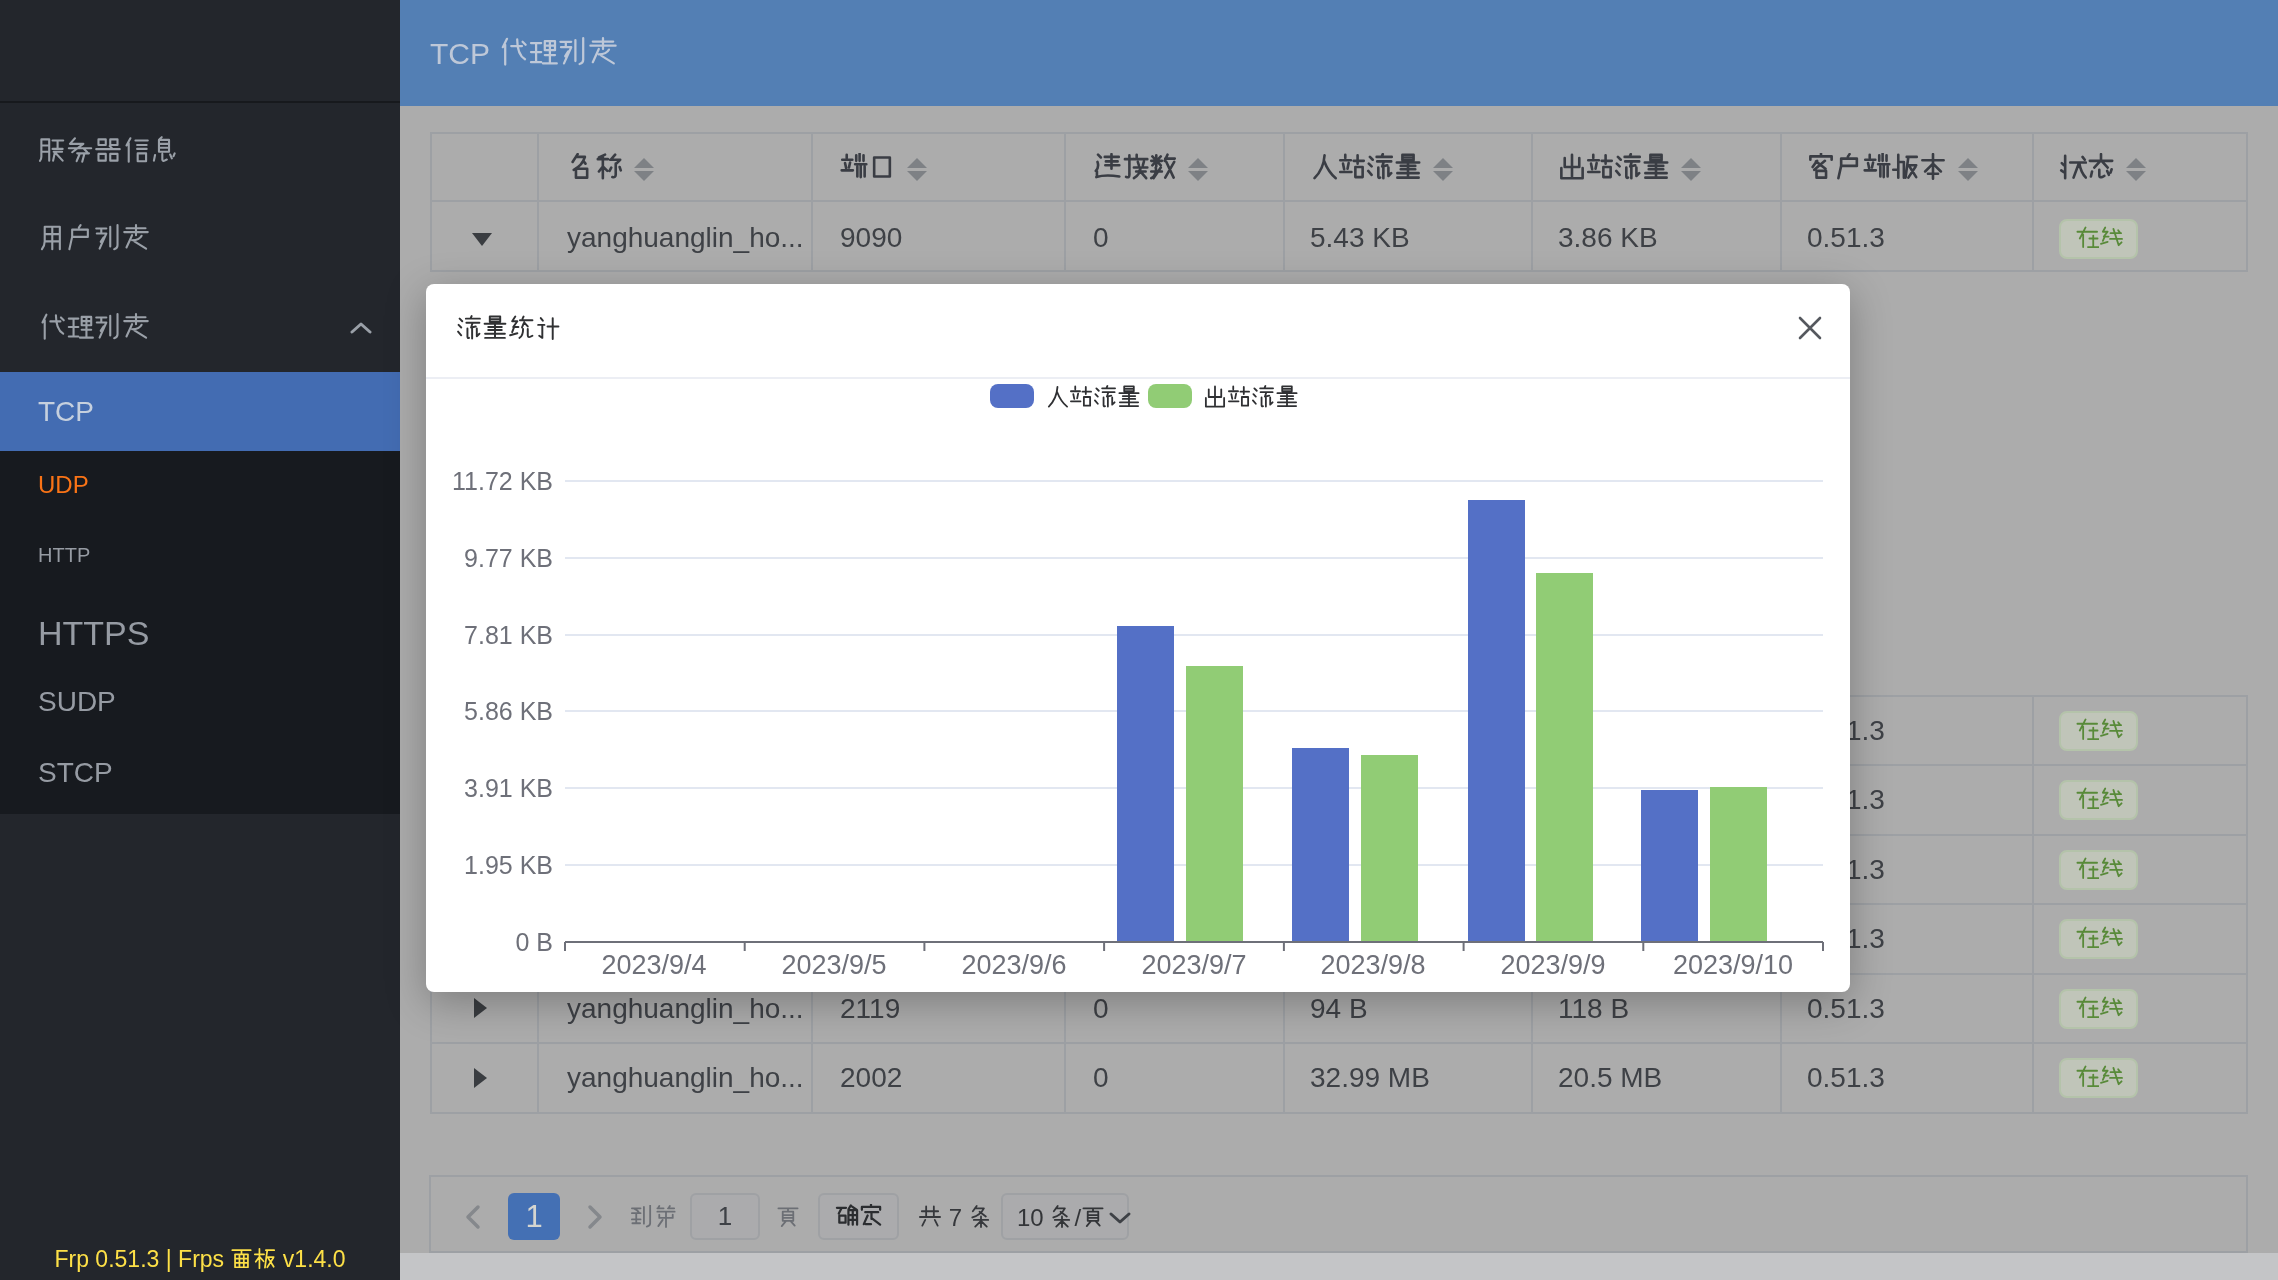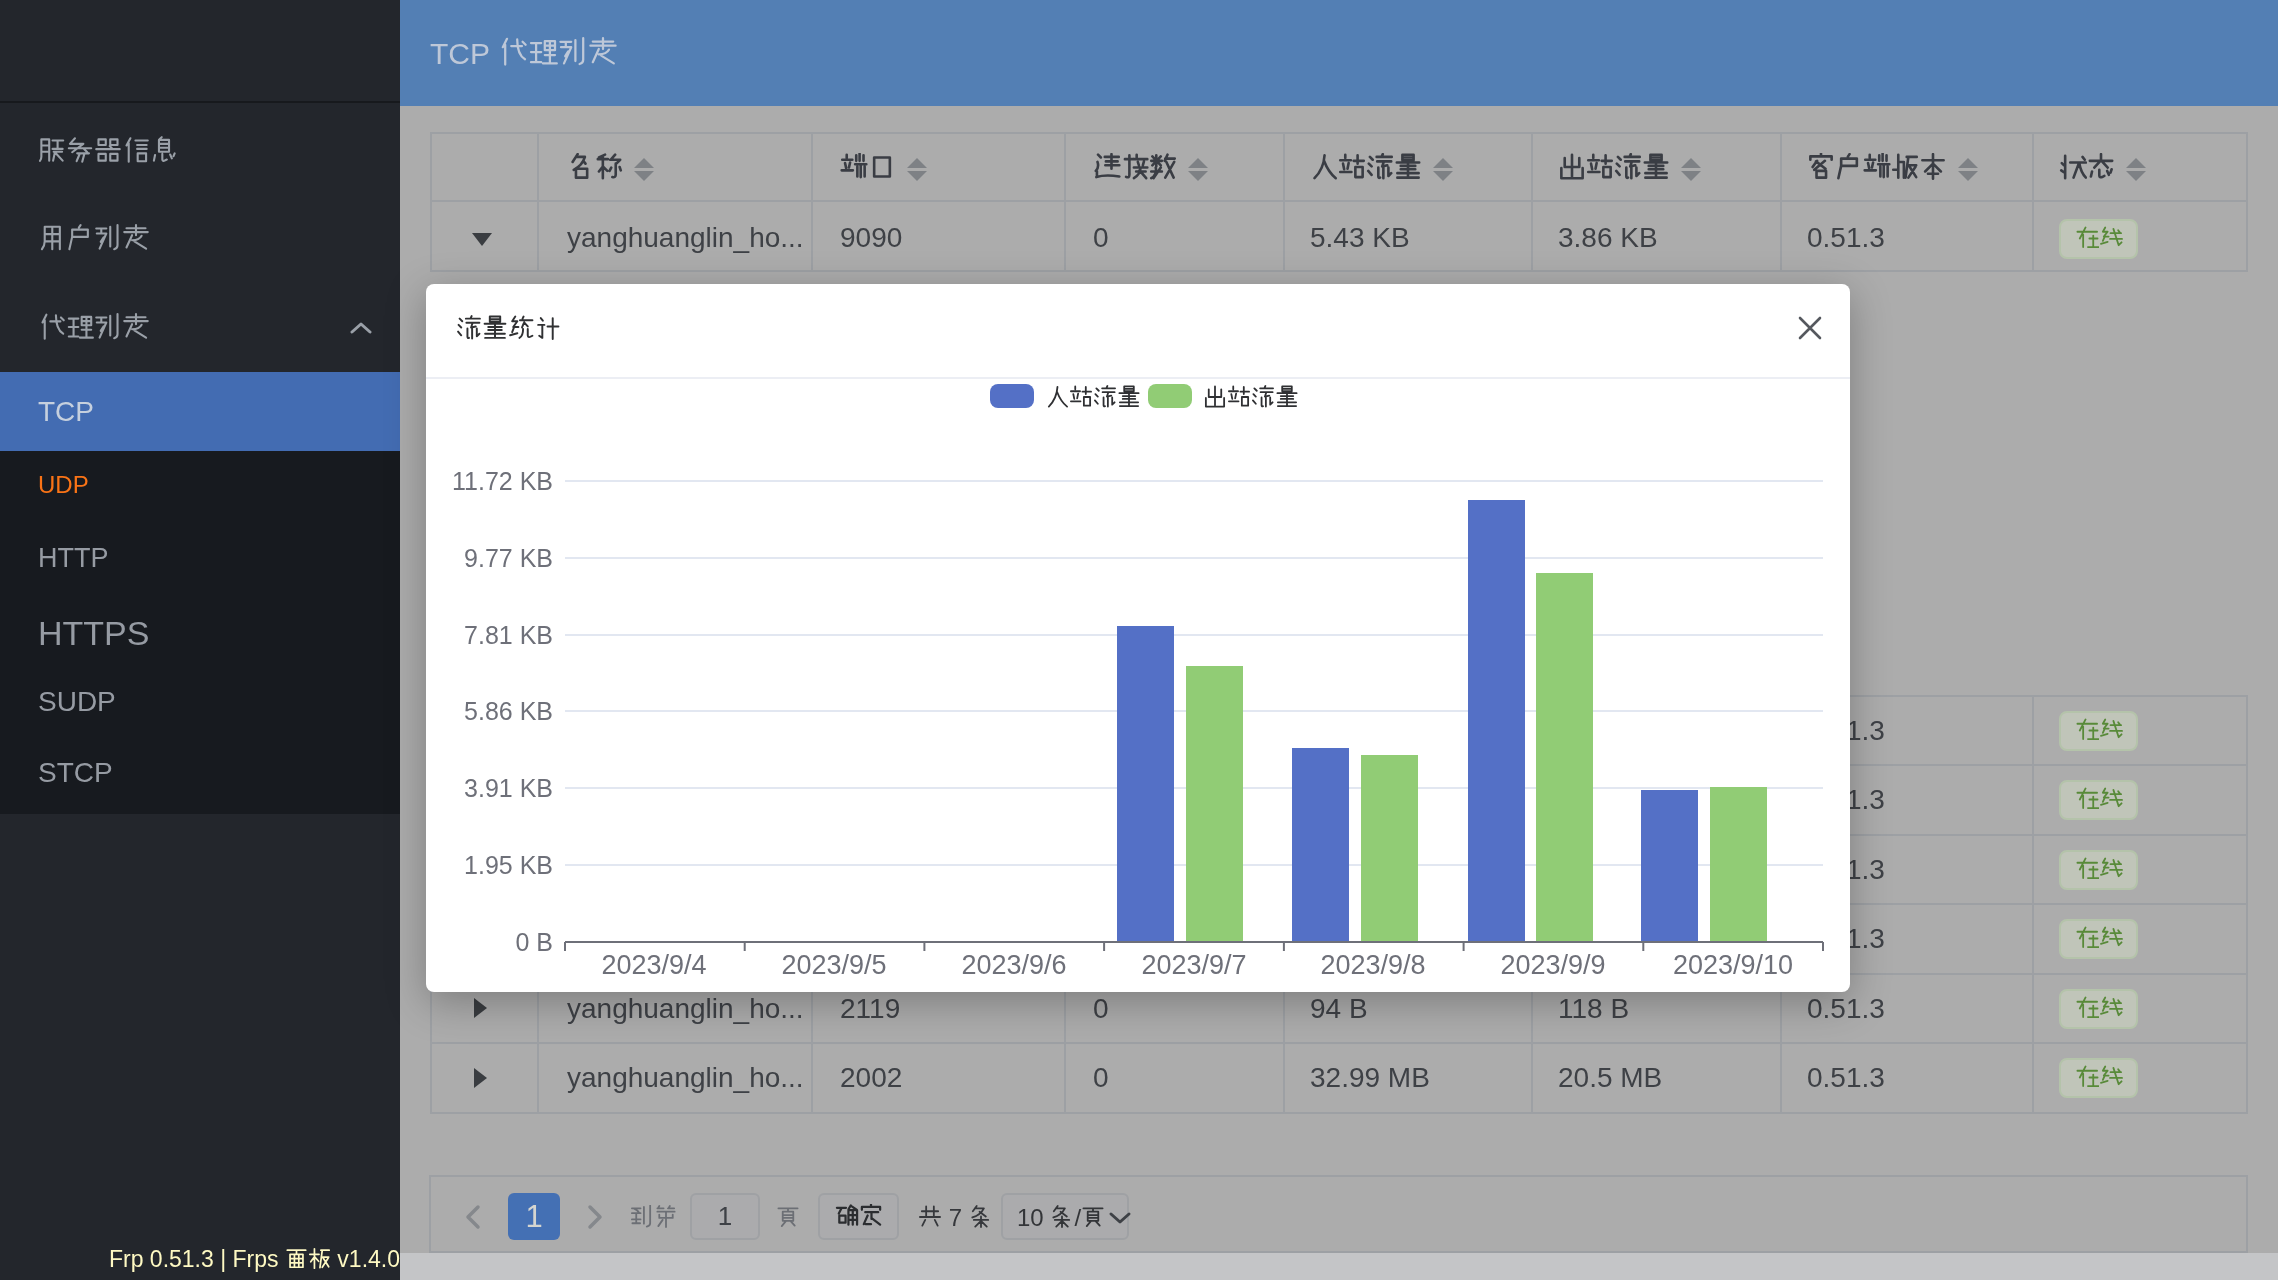--- a/index.html
+++ b/index.html
@@ -178,26 +178,26 @@
         </svg><svg class="zi" viewBox="0 0 100 100">
           <use href="#u表" xlink:href="#u表"></use>
         </svg></div>
   <svg class="ab" style="left:350px;top:320px" width="22" height="16">
         <polyline points="2,12 11,4 20,12" fill="none" stroke="#9aa0a8" stroke-width="3" stroke-linecap="round" stroke-linejoin="round"></polyline>
       </svg>
   <div class="ab" style="left:0;top:372px;width:400px;height:442px;background:#171a1f">
     <div class="ab" style="left:0;top:0;width:400px;height:79px;background:#436cb2"></div>
     <div class="ab" style="left:38px;top:26px;font-size:28px;color:#c6d0de;line-height:1">TCP</div>
     <div class="ab" style="left:38px;top:101px;font-size:24px;color:#f97316;line-height:1">UDP</div>
-    <div class="ab" style="left:38px;top:173px;font-size:27px;color:#969ba3;line-height:1">HTTP</div>
+    <div class="ab" style="left:38px;top:173px;font-size:20px;color:#969ba3;line-height:1">HTTP</div>
     <div class="ab" style="left:38px;top:244px;font-size:34px;color:#969ba3;line-height:1">HTTPS</div>
     <div class="ab" style="left:38px;top:316px;font-size:28px;color:#969ba3;line-height:1">SUDP</div>
     <div class="ab" style="left:38px;top:387px;font-size:28px;color:#969ba3;line-height:1">STCP</div>
   </div>
-  <div class="ab cn" style="left:0;top:1247px;width:400px;text-align:right;font-size:23px;color:#fef9c3">Frp 0.51.3 | Frps <svg class="zi" viewBox="0 0 100 100">
+  <div class="ab cn" style="left:0;top:1247px;width:400px;text-align:center;font-size:23px;color:#fde047">Frp 0.51.3 | Frps <svg class="zi" viewBox="0 0 100 100">
           <use href="#u面" xlink:href="#u面"></use>
         </svg><svg class="zi" viewBox="0 0 100 100">
           <use href="#u板" xlink:href="#u板"></use>
         </svg> v1.4.0</div>
 </div>
 
 <div class="ab" style="left:400px;top:0;width:1878px;height:1280px;background:#acacac">
   <div class="ab" style="left:0;top:0;width:1878px;height:106px;background:#537fb4"></div>
   <div class="ab cn" style="left:30px;top:37px;font-size:30px;color:#bec8d8">TCP <svg class="zi" viewBox="0 0 100 100">
           <use href="#u代" xlink:href="#u代"></use>

